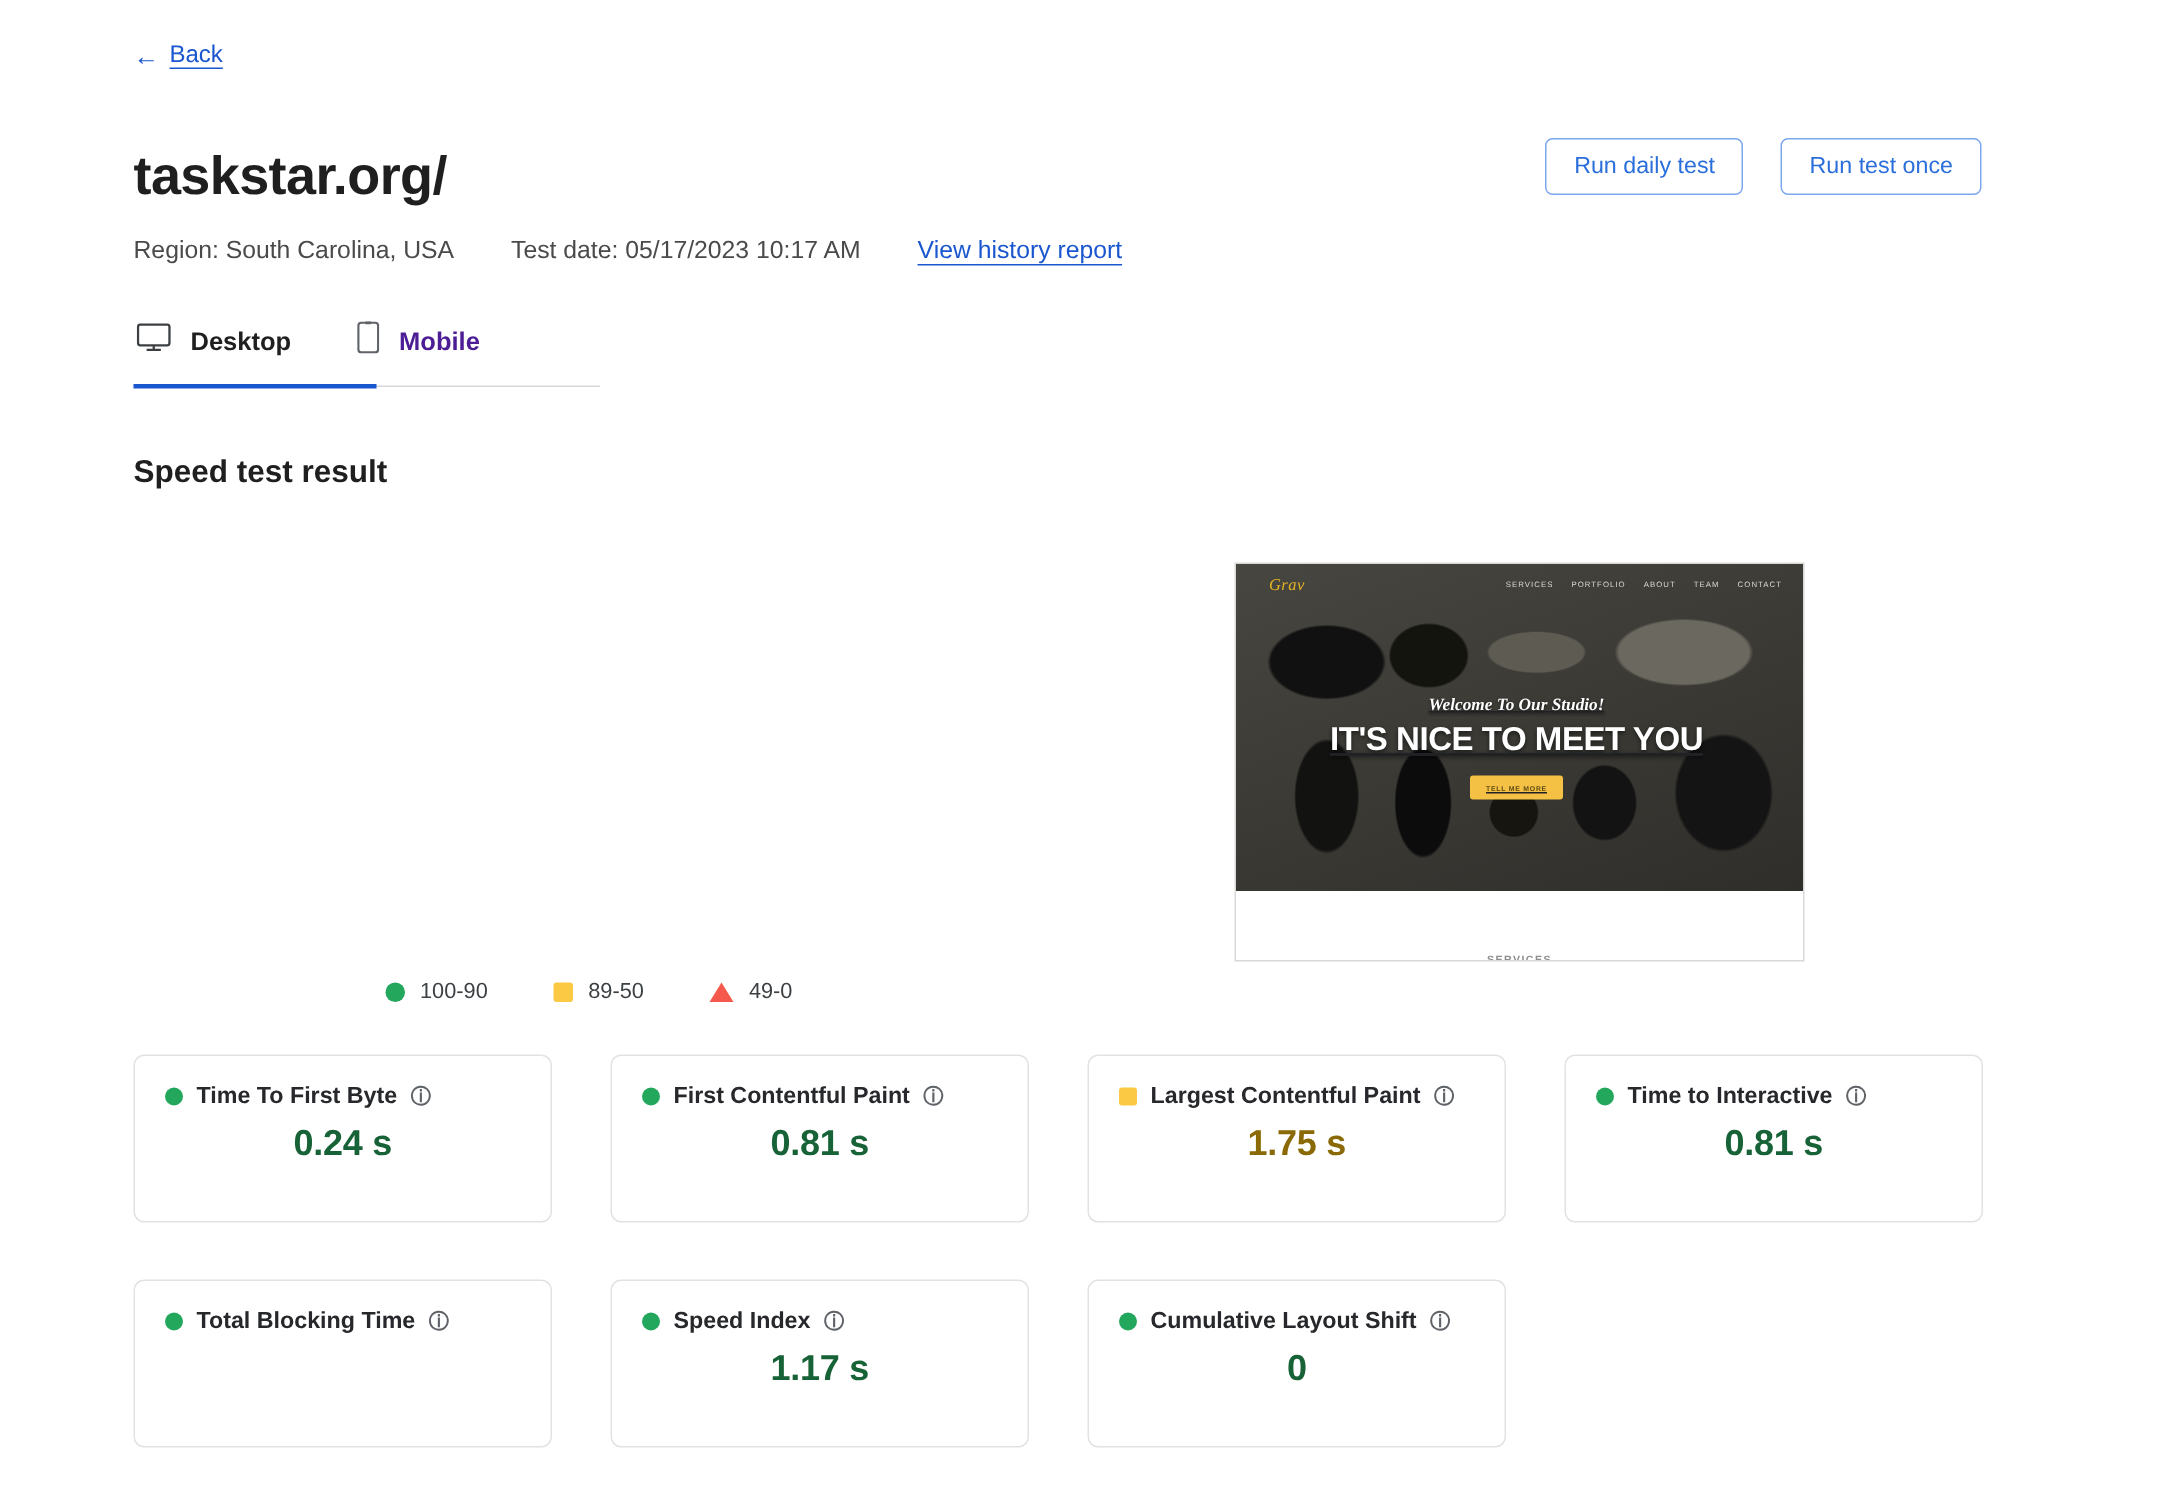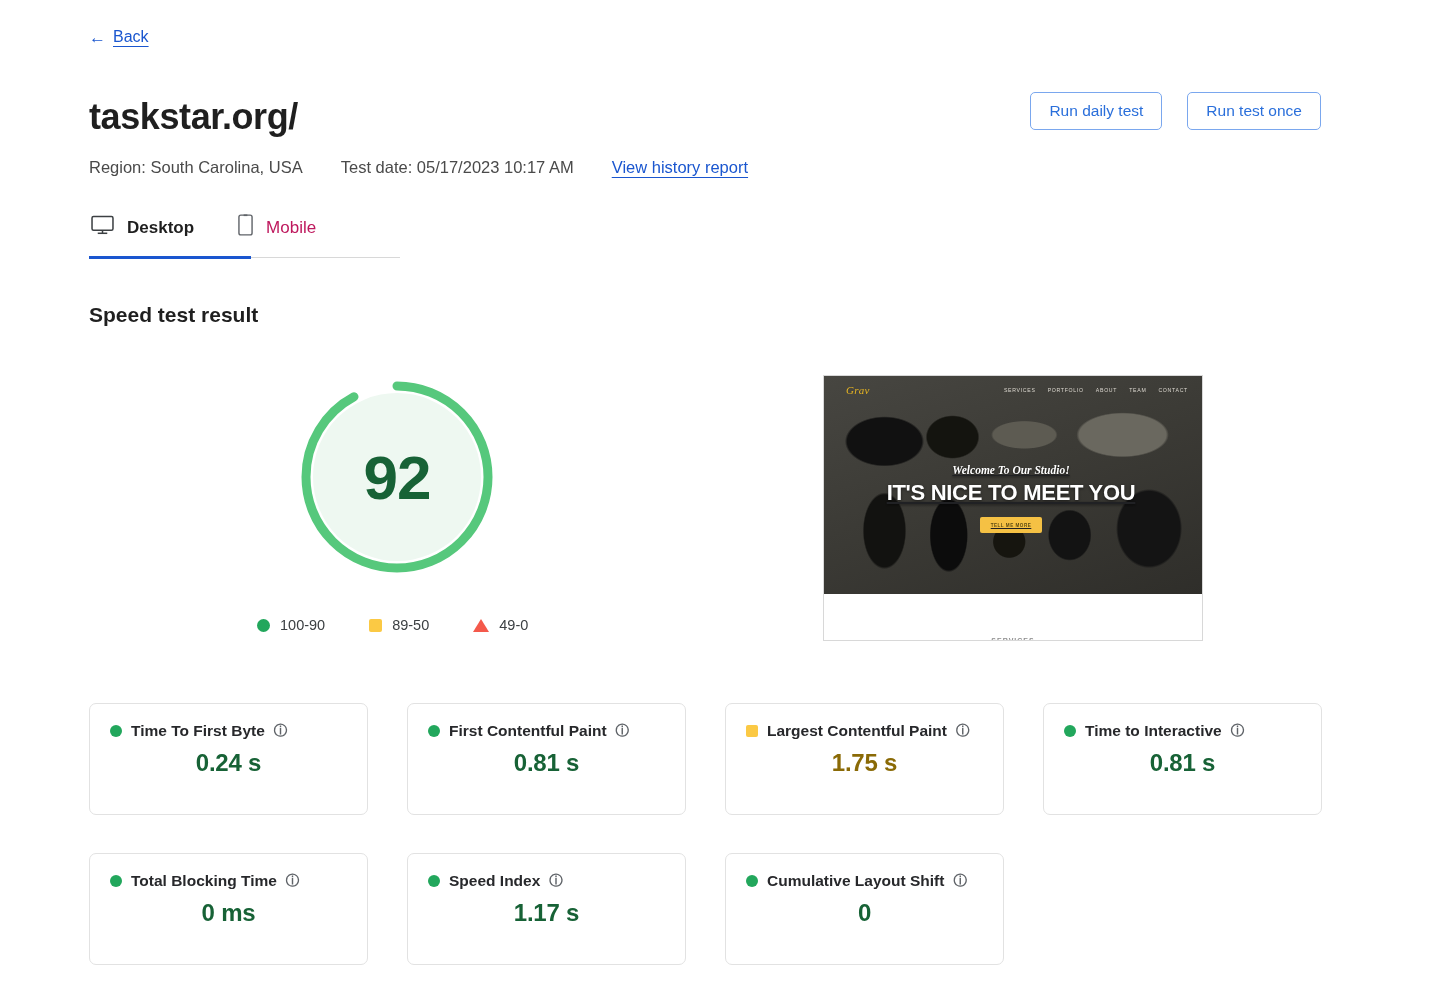--- a/index.html
+++ b/index.html
@@ -59,21 +59,21 @@
 
   
   .tabs {
     position: absolute; left: 89px; top: 208px;
     width: 311px; display: flex;
     border-bottom: 1px solid #d8d8d8;
   }
   .tab {
     display: flex; align-items: center; gap: 13px;
     padding: 6px 2px 16px 2px; cursor: pointer;
-    font-size: 17px; color: #be185d;
+    font-size: 17px; color: #4c1d95; font-weight: bold;
   }
   .tab + .tab { margin-left: 40px; }
   .tab.active { color: #1f1f1f; font-weight: 700; }
   .tab-underline {
     position: absolute; left: 0; bottom: -2px;
     height: 3px; width: 162px; background: #1a56cf;
   }
   .tab-icon { display: block; }
 
   
@@ -92,21 +92,21 @@
     position: absolute; inset: 0;
     display: flex; align-items: center; justify-content: center;
     font-size: 62px; font-weight: 700; color: #176236;
     letter-spacing: -1px;
   }
   .legend {
     position: absolute; left: 257px; top: 617px;
     display: flex; align-items: center; gap: 44px;
     font-size: 14.5px; color: #3c4043;
   }
-  .legend-item { display: flex; align-items: center; gap: 10px; }
+  .legend-item { display: flex; align-items: center; gap: 10px; margin-top: 36px; }
   .sw-circle { width: 13px; height: 13px; border-radius: 50%; background: #22a75c; display:block;}
   .sw-square { width: 13px; height: 13px; border-radius: 2px; background: #fbc944; display:block;}
   .sw-triangle {
     width: 0; height: 0; display:block;
     border-left: 8px solid transparent; border-right: 8px solid transparent;
     border-bottom: 13px solid #f4594b;
   }
 
   
   .thumb {
@@ -247,27 +247,20 @@
           <line x1="6" y1="1.1" x2="10" y2="1.1" stroke-width="1.8"></line>
         </svg>
       </span>
       <span>Mobile</span>
     </div>
     <div class="tab-underline"></div>
   </div>
 
   <h2 class="section-heading">Speed test result</h2>
 
-  <div class="gauge-wrap">
-    <svg width="200" height="200" viewBox="0 0 200 200">
-      <circle cx="100" cy="100" r="84" fill="#eef8f1"></circle>
-      <circle id="gauge-arc" cx="100" cy="100" r="91" fill="none" stroke="#56c87c" stroke-width="9" stroke-linecap="round" transform="rotate(-90 100 100)" stroke-dasharray="526.028273917075 571.7698629533423"></circle>
-    </svg>
-    <div class="gauge-num">92</div>
-  </div>
 
   <div class="legend">
     <div class="legend-item">
       <span class="sw-circle"></span>
       <span>100-90</span>
     </div>
     <div class="legend-item">
       <span class="sw-square"></span>
       <span>89-50</span>
     </div>
@@ -338,21 +331,20 @@
       </div>
       <div class="card-value v-green">0.81 s</div>
     </div>
 
     <div class="card">
       <div class="card-head">
         <span class="dot-green"></span>
         <span>Total Blocking Time</span>
         <span class="info-icon">ⓘ</span>
       </div>
-      <div class="card-value v-green">0 ms</div>
     </div>
 
     <div class="card">
       <div class="card-head">
         <span class="dot-green"></span>
         <span>Speed Index</span>
         <span class="info-icon">ⓘ</span>
       </div>
       <div class="card-value v-green">1.17 s</div>
     </div>

